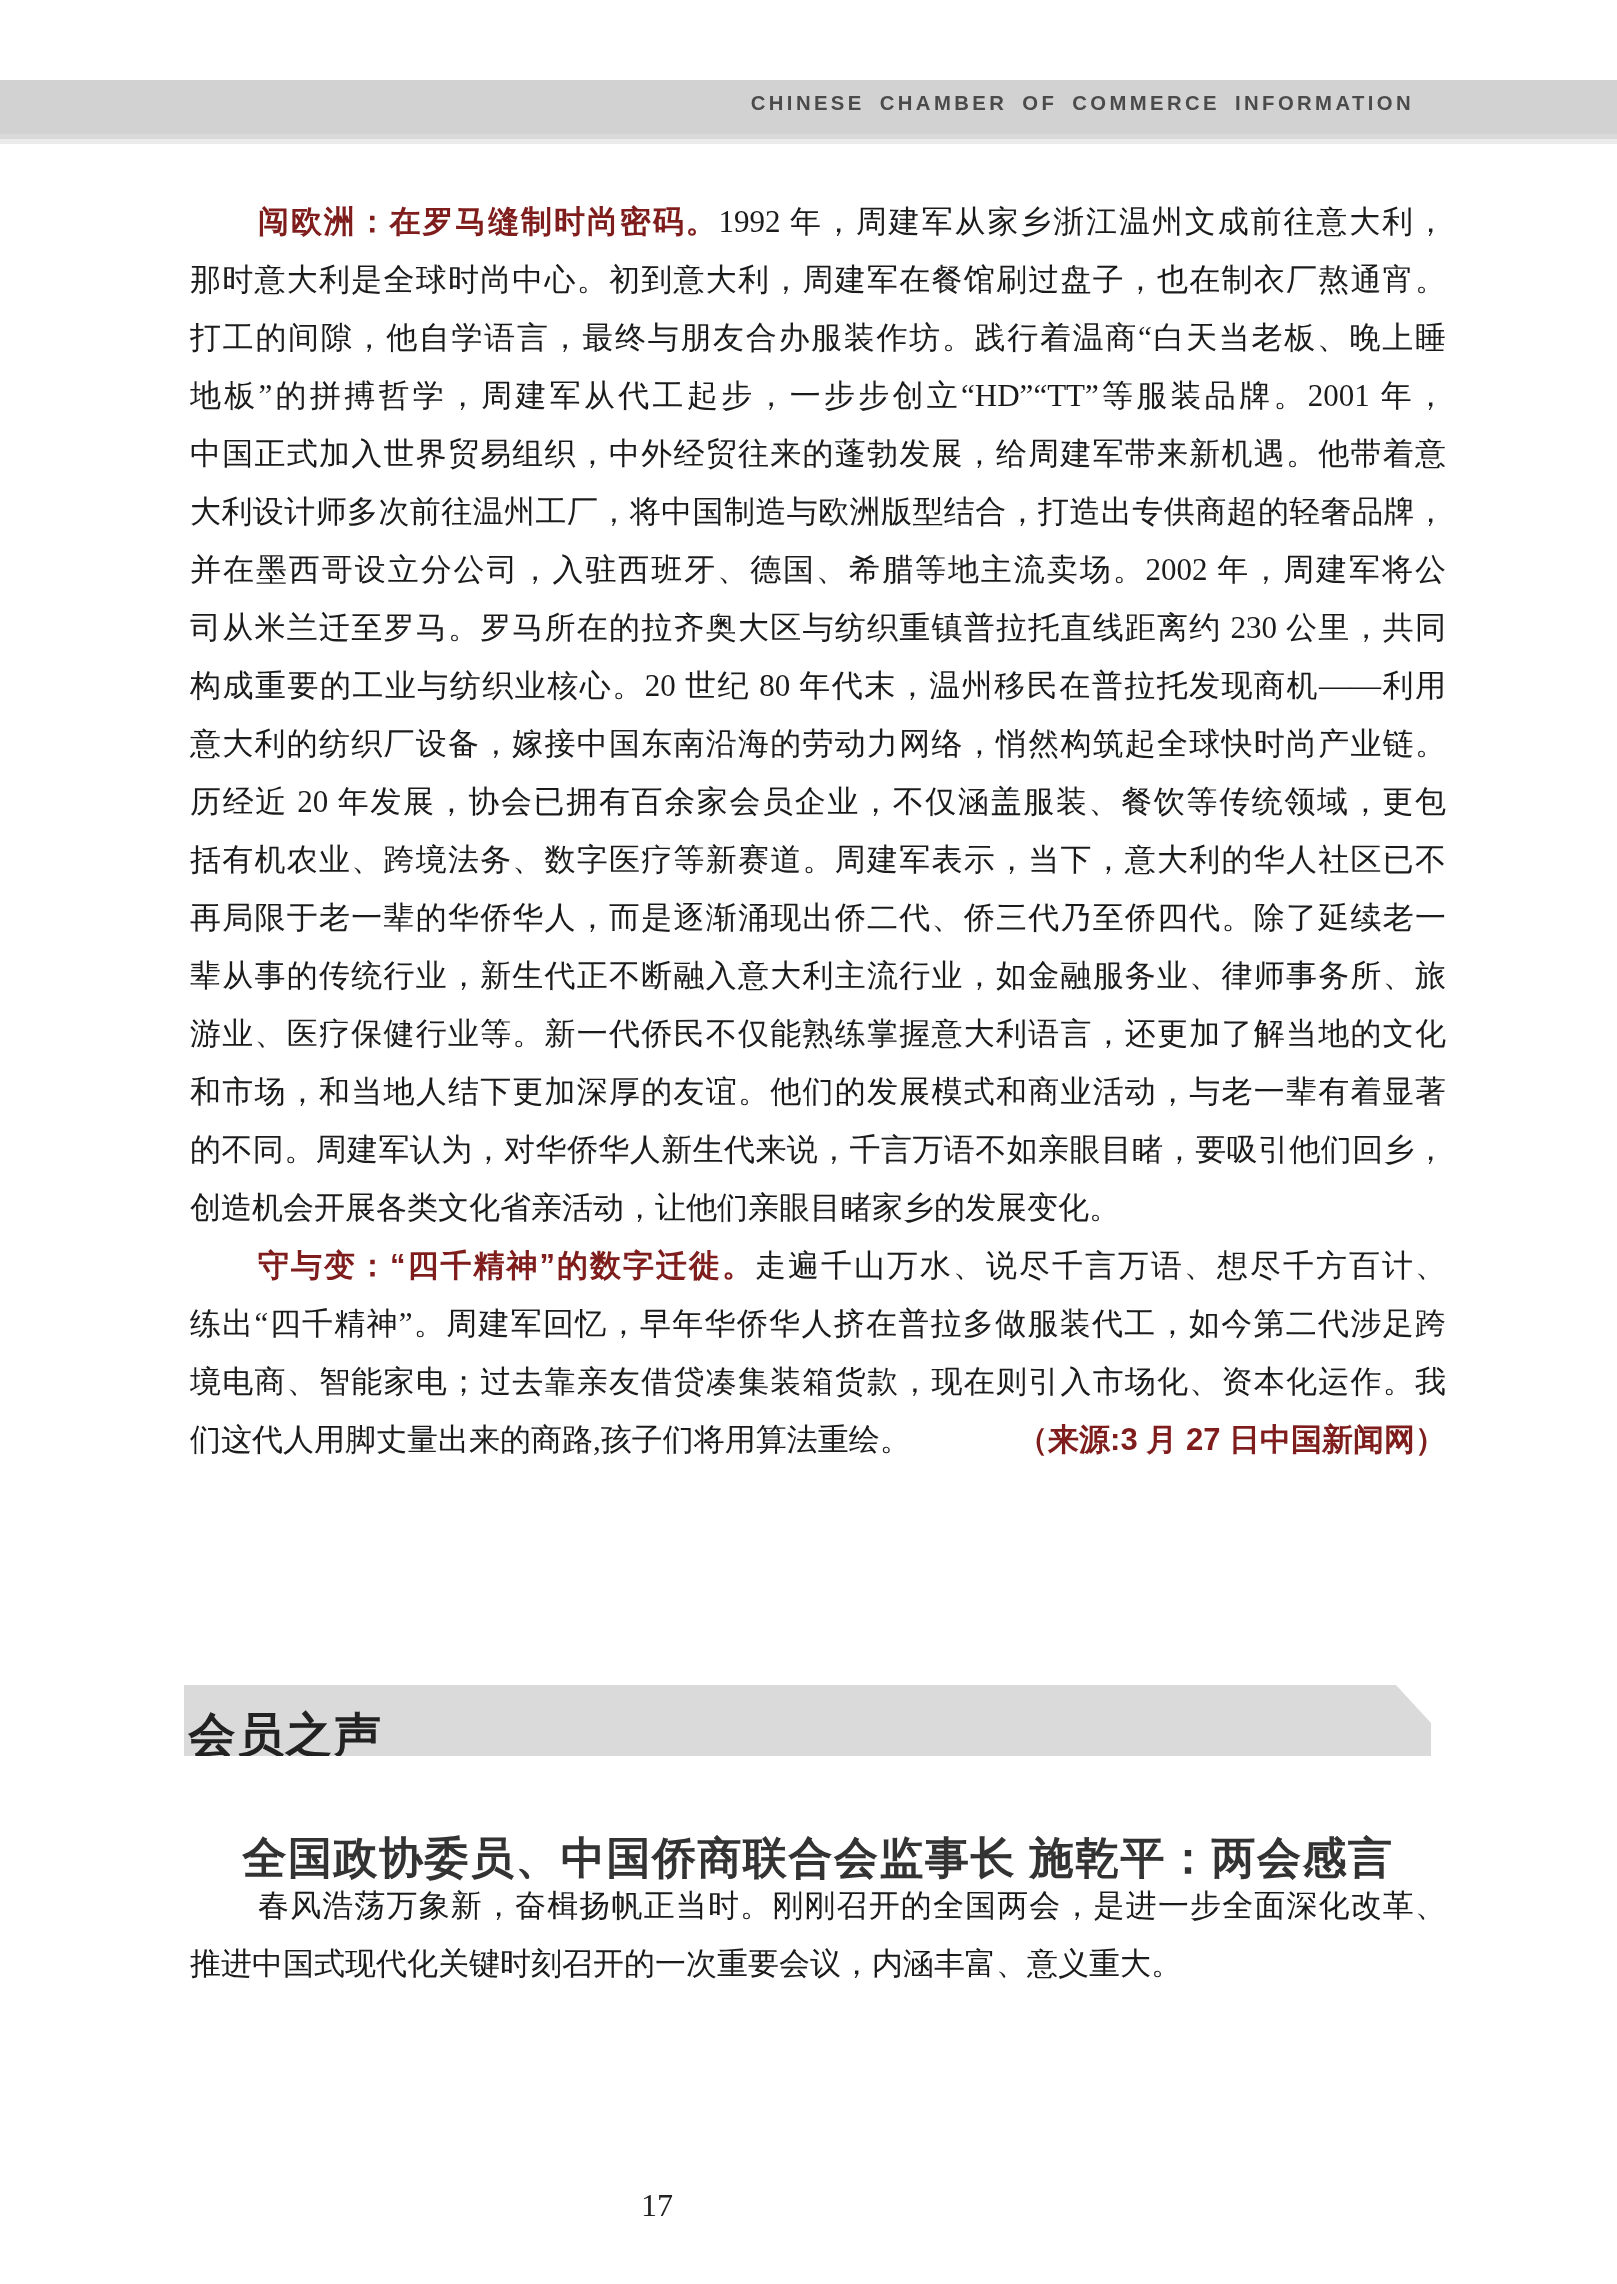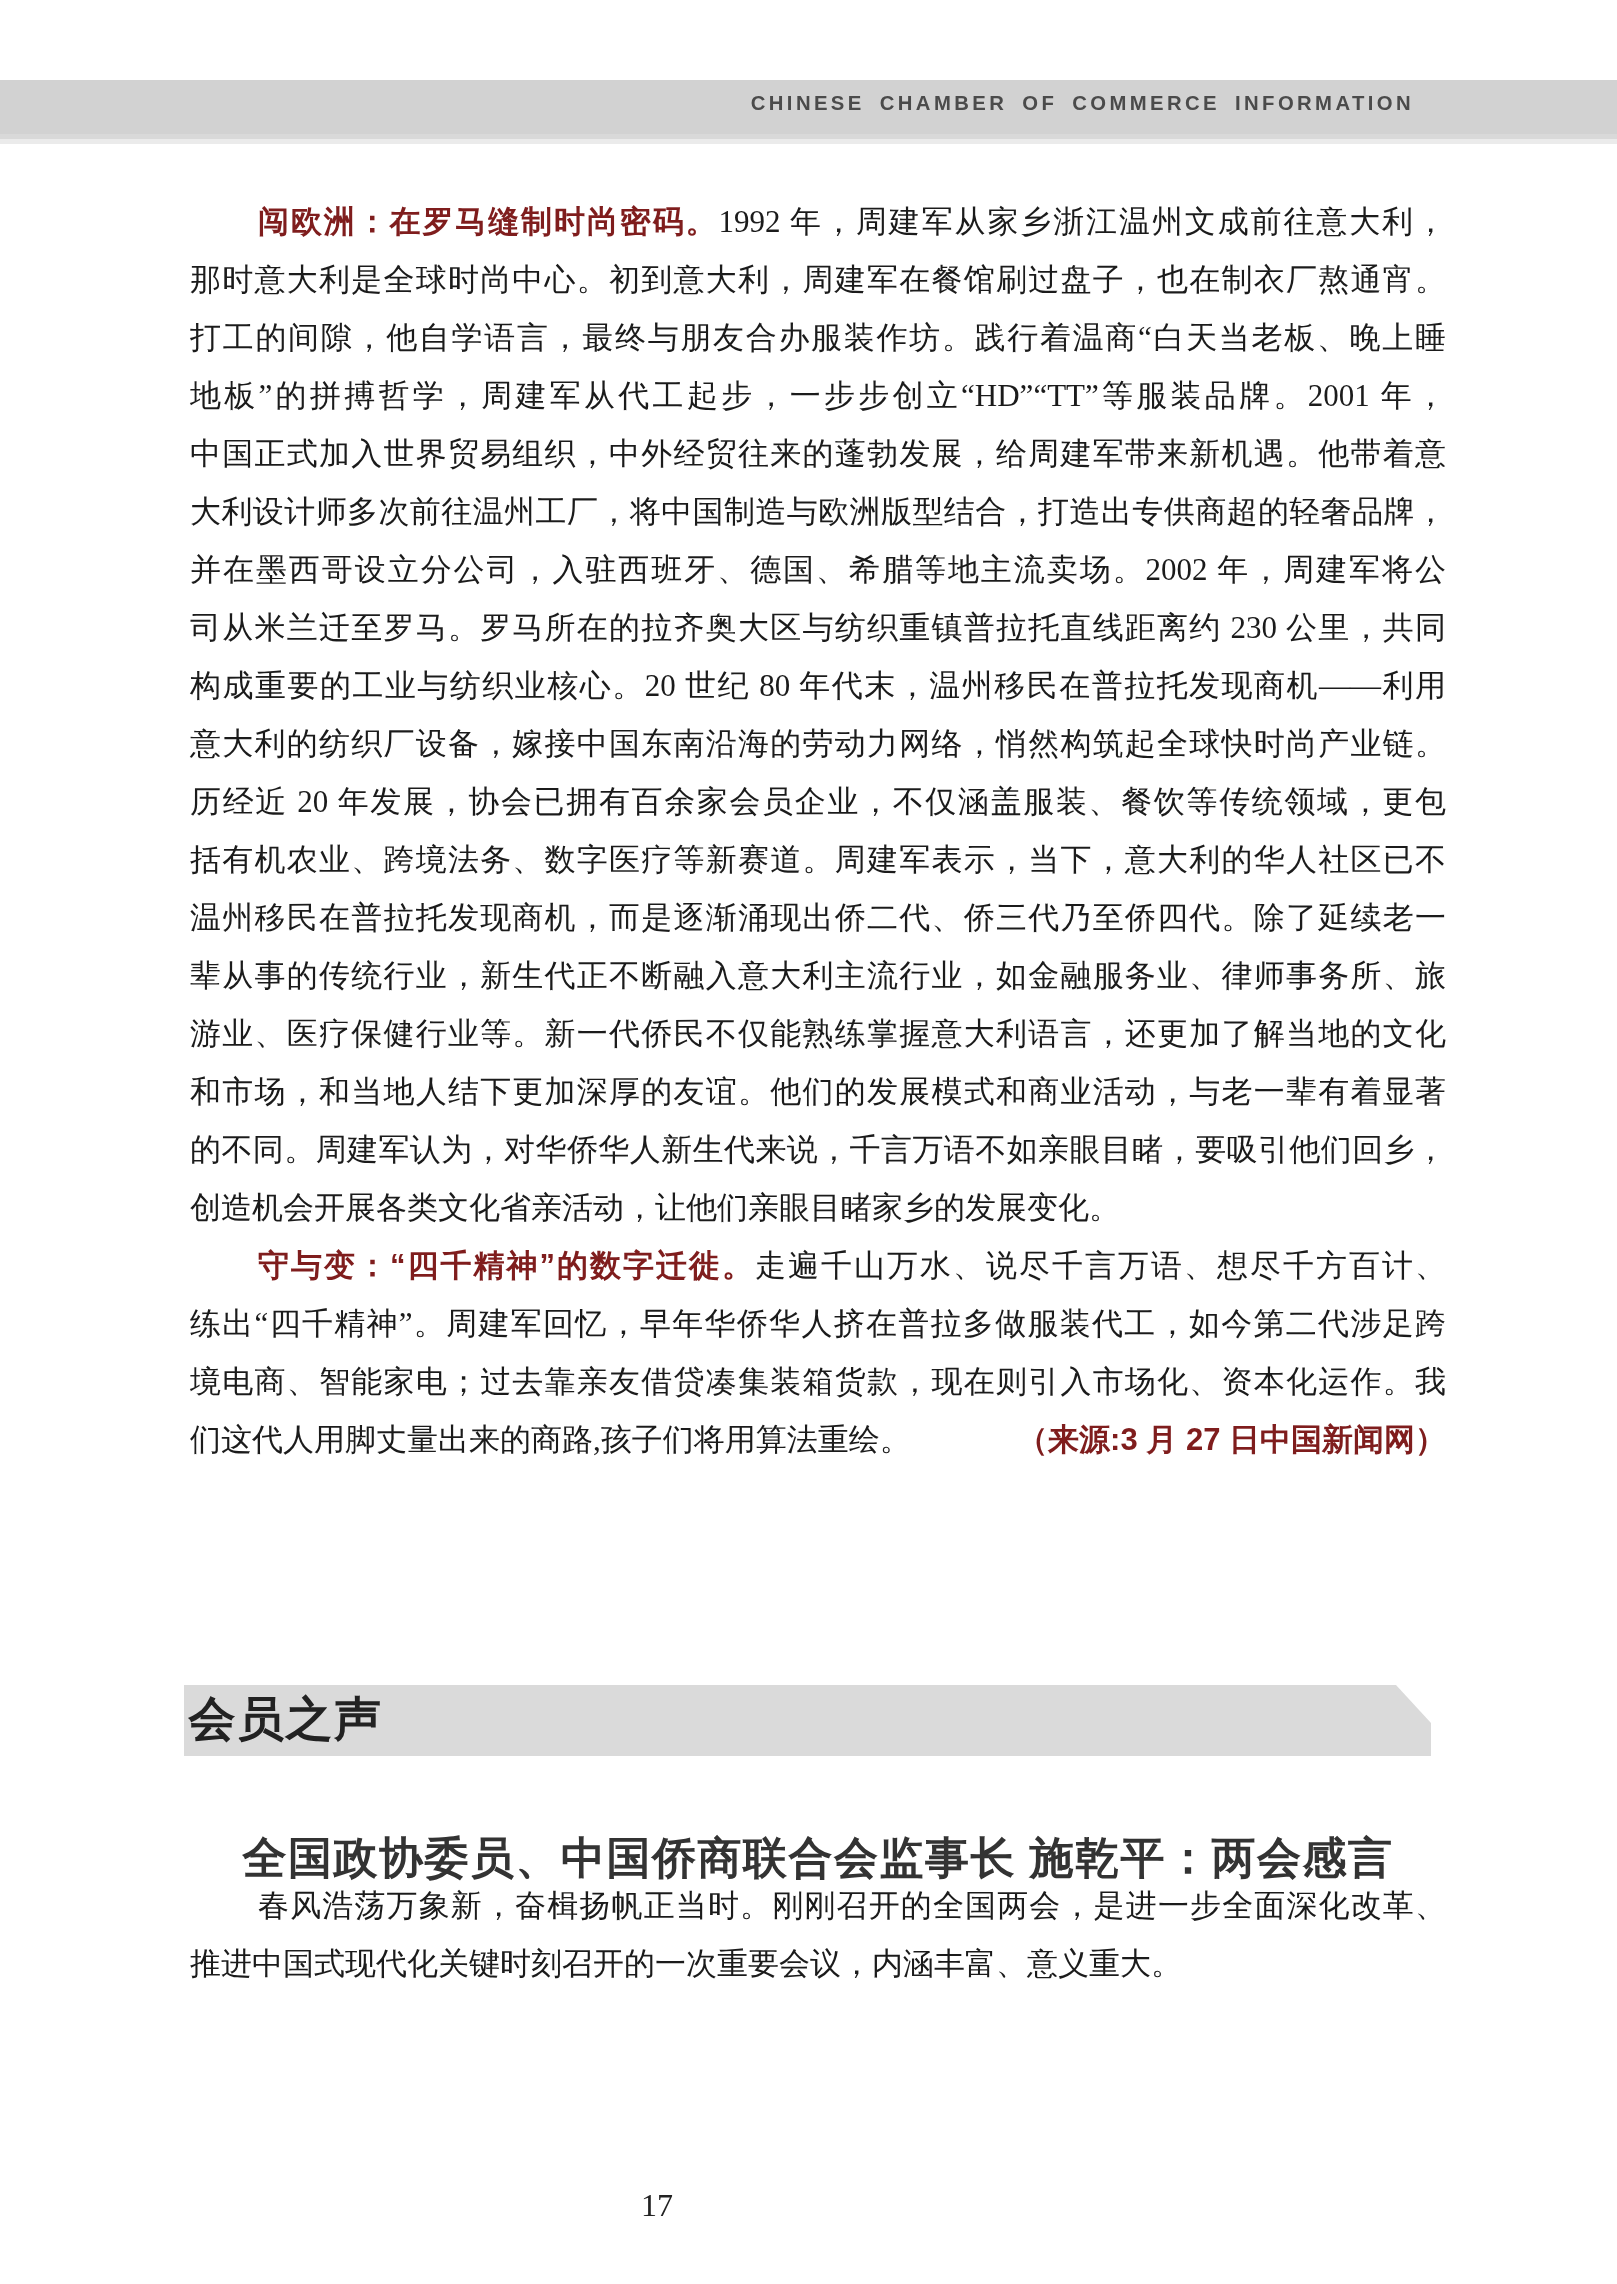--- a/index.html
+++ b/index.html
@@ -46,20 +46,21 @@
   .section-banner {
     position: absolute; left: 184px; top: 1685px; width: 1247px; height: 71px;
     background: var(--banner_bg, #dadada);
     clip-path: polygon(0 0, calc(100% - 35px) 0, 100% 38px, 100% 100%, 0 100%);
   }
   .section-banner-title {
     display: block; height: 71px; line-height: 69px; padding-left: 4.5px;
     font-family: "Liberation Serif", "DejaVu Serif", serif;
     font-size: 47px; font-weight: bold; letter-spacing: 1.5px;
     color: #222222;
+    margin-top: 16px;
   }
 
   
   .headline {
     position: absolute; left: 190px; top: 1824px; width: 1256px; margin: 0;
     height: 68px; line-height: 68px; text-align: center;
     font-family: "Liberation Sans", "DejaVu Sans", sans-serif;
     font-size: 44px; font-weight: bold; letter-spacing: 1.5px;
     color: #333333;
   }
@@ -92,21 +93,21 @@
     <div class="line j">地板”的拼搏哲学，周建军从代工起步，一步步创立“HD”“TT”等服装品牌。2001 年，</div>
     <div class="line j">中国正式加入世界贸易组织，中外经贸往来的蓬勃发展，给周建军带来新机遇。他带着意</div>
     <div class="line j">大利设计师多次前往温州工厂，将中国制造与欧洲版型结合，打造出专供商超的轻奢品牌，</div>
     <div class="line j">并在墨西哥设立分公司，入驻西班牙、德国、希腊等地主流卖场。2002 年，周建军将公</div>
     <div class="line j">司从米兰迁至罗马。罗马所在的拉齐奥大区与纺织重镇普拉托直线距离约 230 公里，共同</div>
     <div class="line j">构成重要的工业与纺织业核心。20 世纪 80 年代末，温州移民在普拉托发现商机——利用</div>
     <div class="line j">意大利的纺织厂设备，嫁接中国东南沿海的劳动力网络，悄然构筑起全球快时尚产业链。</div>
 
     <div class="line j">历经近 20 年发展，协会已拥有百余家会员企业，不仅涵盖服装、餐饮等传统领域，更包</div>
     <div class="line j">括有机农业、跨境法务、数字医疗等新赛道。周建军表示，当下，意大利的华人社区已不</div>
-    <div class="line j">温州移民在普拉托发现商机，而是逐渐涌现出侨二代、侨三代乃至侨四代。除了延续老一</div>
+    <div class="line j">再局限于老一辈的华侨华人，而是逐渐涌现出侨二代、侨三代乃至侨四代。除了延续老一</div>
     <div class="line j">辈从事的传统行业，新生代正不断融入意大利主流行业，如金融服务业、律师事务所、旅</div>
     <div class="line j">游业、医疗保健行业等。新一代侨民不仅能熟练掌握意大利语言，还更加了解当地的文化</div>
     <div class="line j">和市场，和当地人结下更加深厚的友谊。他们的发展模式和商业活动，与老一辈有着显著</div>
     <div class="line j">的不同。周建军认为，对华侨华人新生代来说，千言万语不如亲眼目睹，要吸引他们回乡，</div>
     <div class="line">创造机会开展各类文化省亲活动，让他们亲眼目睹家乡的发展变化。</div>
 
     <div class="line j indent"><span class="lead">守与变：“四千精神”的数字迁徙。</span><span>走遍千山万水、说尽千言万语、想尽千方百计、</span></div>
     <div class="line j">练出“四千精神”。周建军回忆，早年华侨华人挤在普拉多做服装代工，如今第二代涉足跨</div>
     <div class="line j">境电商、智能家电；过去靠亲友借贷凑集装箱货款，现在则引入市场化、资本化运作。我</div>
     <div class="line src-line">

